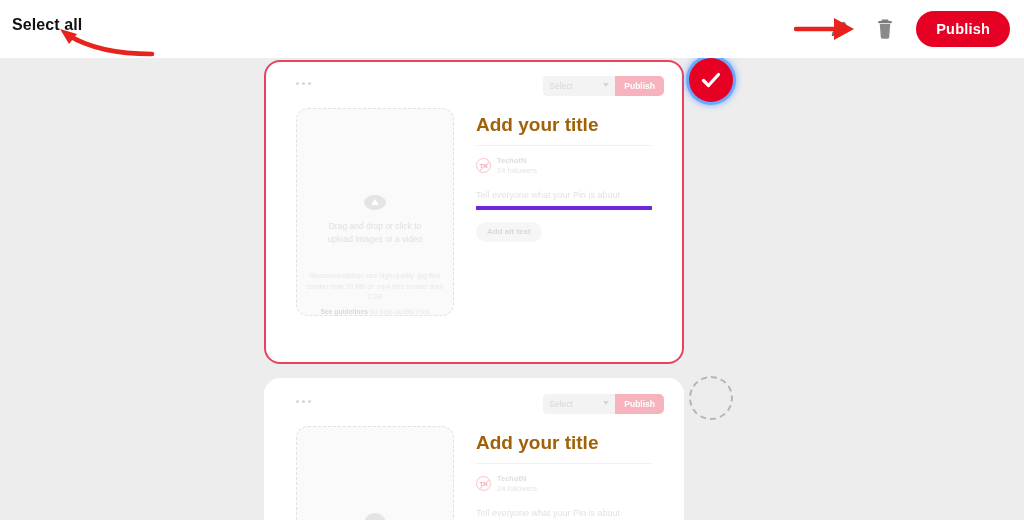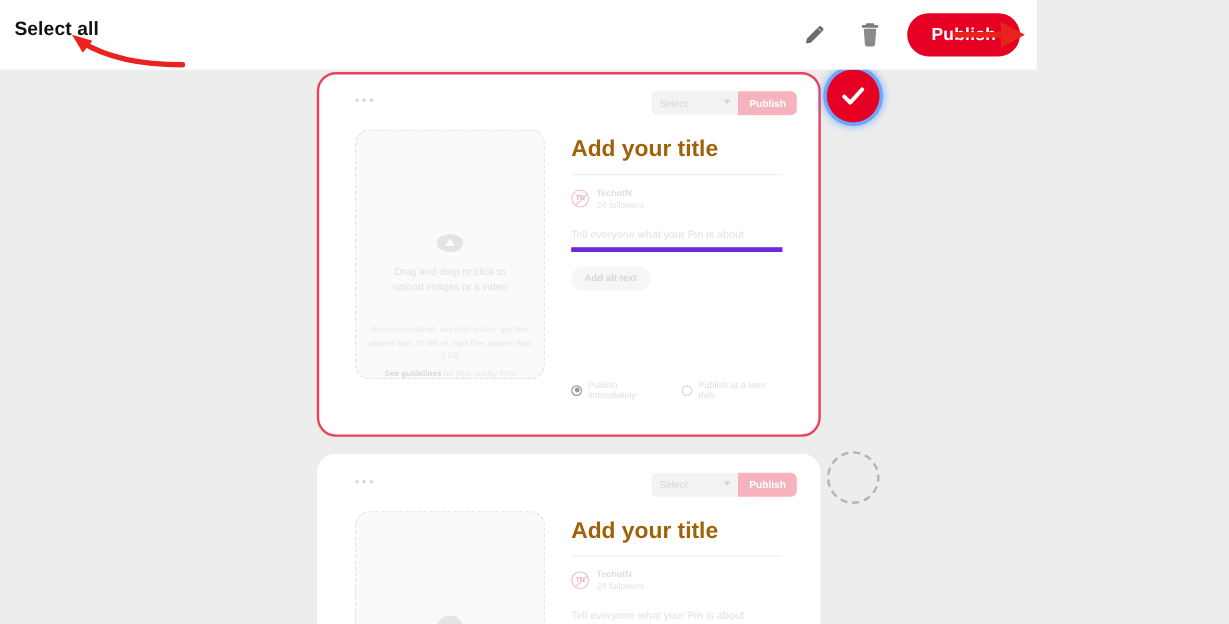--- a/index.html
+++ b/index.html
@@ -7,21 +7,21 @@
     width: 1024px; height: 520px;
     overflow: hidden;
     background: #ededed;
     font-family: "Liberation Sans", sans-serif;
   }
   #root { position: relative; width: 1024px; height: 520px; background: #ededed; }
 
   
   .topbar {
     position: absolute; left: 0; top: 0;
-    width: 864px; height: 58px;
+    width: 1024px; height: 58px;
     background: #ffffff;
     display: flex; align-items: center;
     z-index: 30;
   }
   .select-all {
     position: absolute; left: 12px; top: 16px;
     font-size: 16px; font-weight: bold; color: #111111;
     letter-spacing: .1px;
   }
   .topbar-right {
@@ -327,32 +327,20 @@
             <div class="profile-text">
               <div class="pname">TechotN</div>
               <div class="pfoll">24 followers</div>
             </div>
           </div>
 
           <div class="desc-field">Tell everyone what your Pin is about</div>
           <button class="alt-btn">Add alt text</button>
 
 
-          <div class="radio-row">
-            <div class="radio-item">
-              <span class="radio on">
-                  <span class="dot"></span>
-                </span>
-              <span class="radio-label">Publish immediately</span>
-            </div>
-            <div class="radio-item">
-              <span class="radio"></span>
-              <span class="radio-label">Publish at a later date</span>
-            </div>
-          </div>
         </div>
       </div>
     </div>
 
     <div class="check-badge">
       <svg width="24" height="24" viewBox="0 0 24 24">
         <path d="M4.5 12.5 L9.5 17.5 L19.5 6.5" stroke="#ffffff" stroke-width="3.3" fill="none" stroke-linecap="round" stroke-linejoin="round"></path>
       </svg>
     </div>
 

